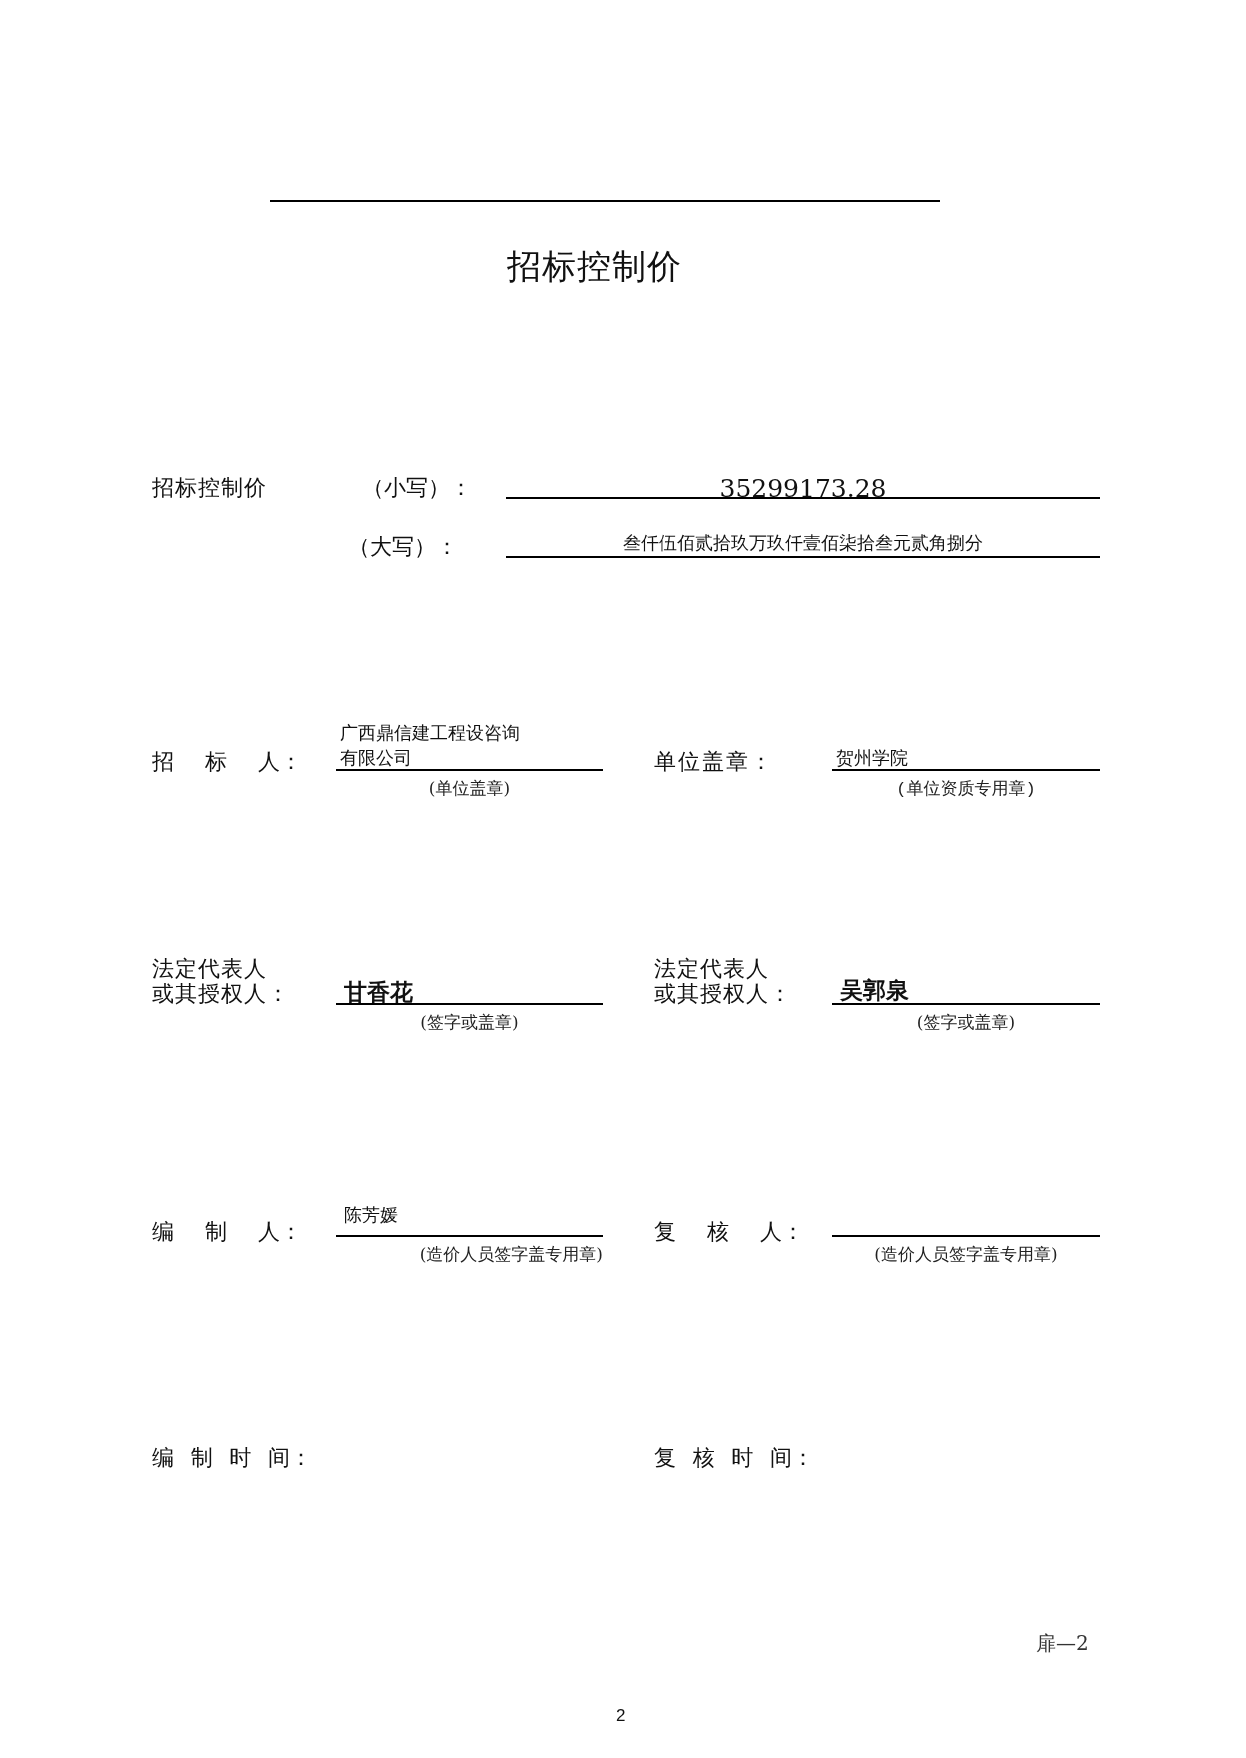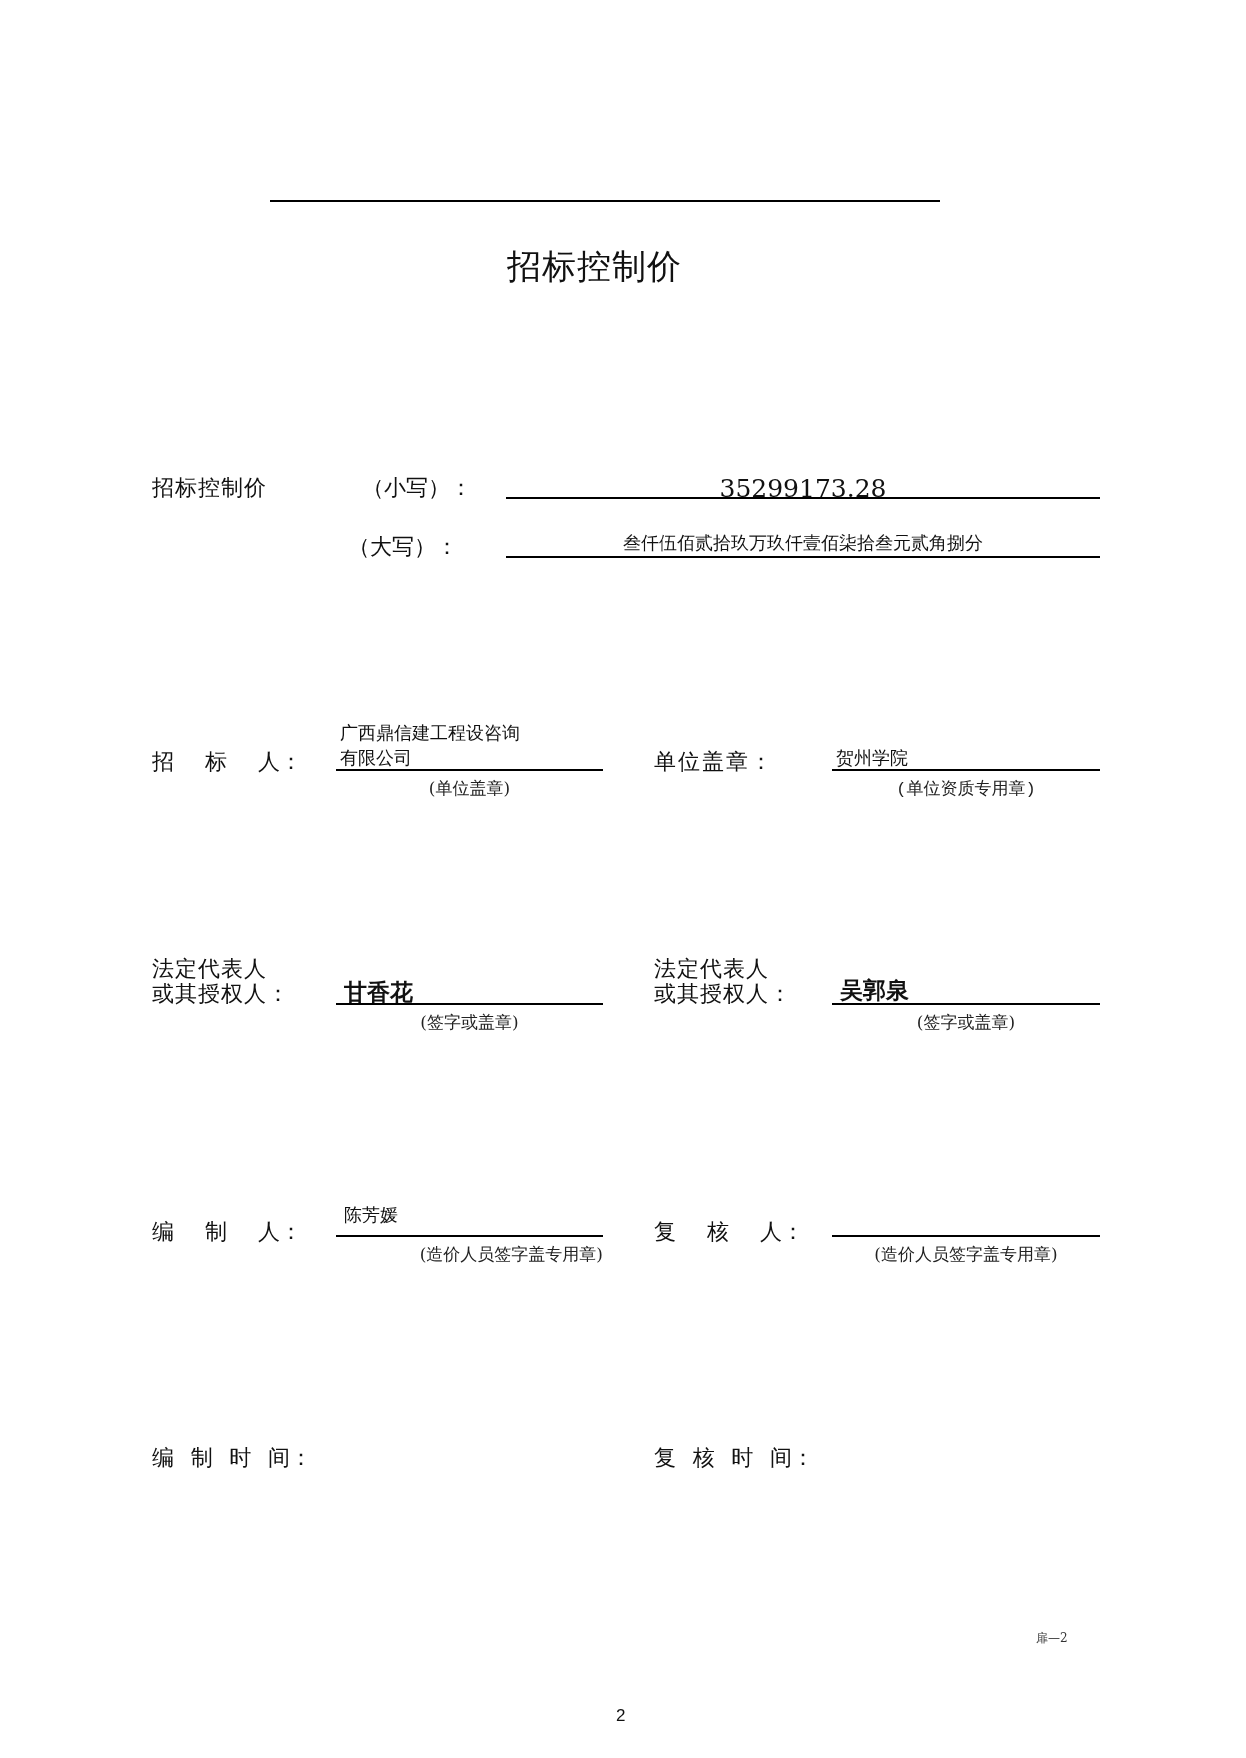--- a/index.html
+++ b/index.html
@@ -6,21 +6,21 @@
   body { width: 1246px; height: 1758px; position: relative; overflow: hidden;
          font-family: "DejaVu Serif", "Liberation Serif", serif; color: #111; }
   .abs { position: absolute; white-space: nowrap; }
   .rule { position: absolute; background: #000; height: 2px; }
   .title { font-size: 34px; letter-spacing: 1px; }
   .lbl { font-size: 22px; }
   .val { font-size: 18px; }
   .cap { font-size: 17px; color: #222; }
   .sig { font-family: "DejaVu Sans", "Liberation Sans", sans-serif; font-weight: bold; font-size: 23px; }
   .mono { font-family: "DejaVu Serif", "Liberation Serif", serif; font-size: 25px; }
-  .small { font-size: 12px; color: #333; }
+  .small { font-size: 20px; color: #333; }
   .pg { font-family: "Liberation Sans", sans-serif; font-size: 17px; }
   .stack div { line-height: 25px; }
   .spread { display: flex; justify-content: space-between; }
 </style>
 </head>
 <body>
 
 <div class="rule" style="left:270px; top:200px; width:670px;"></div>
 <div class="abs title" style="left:507px; top:244px;">招标控制价</div>
 

